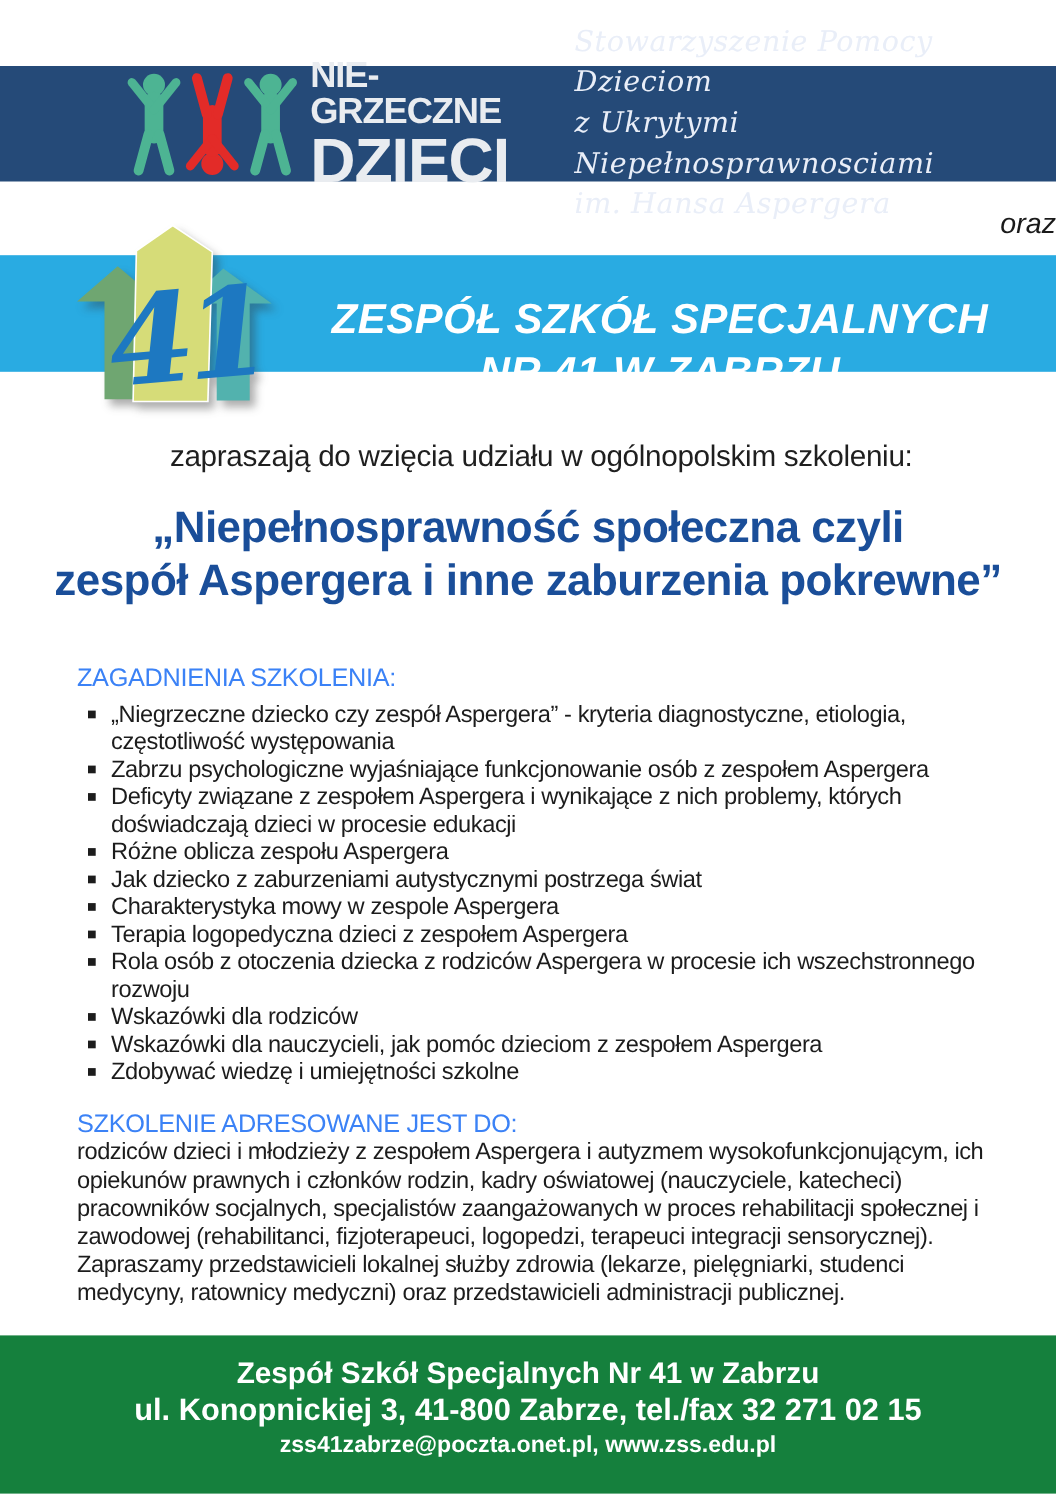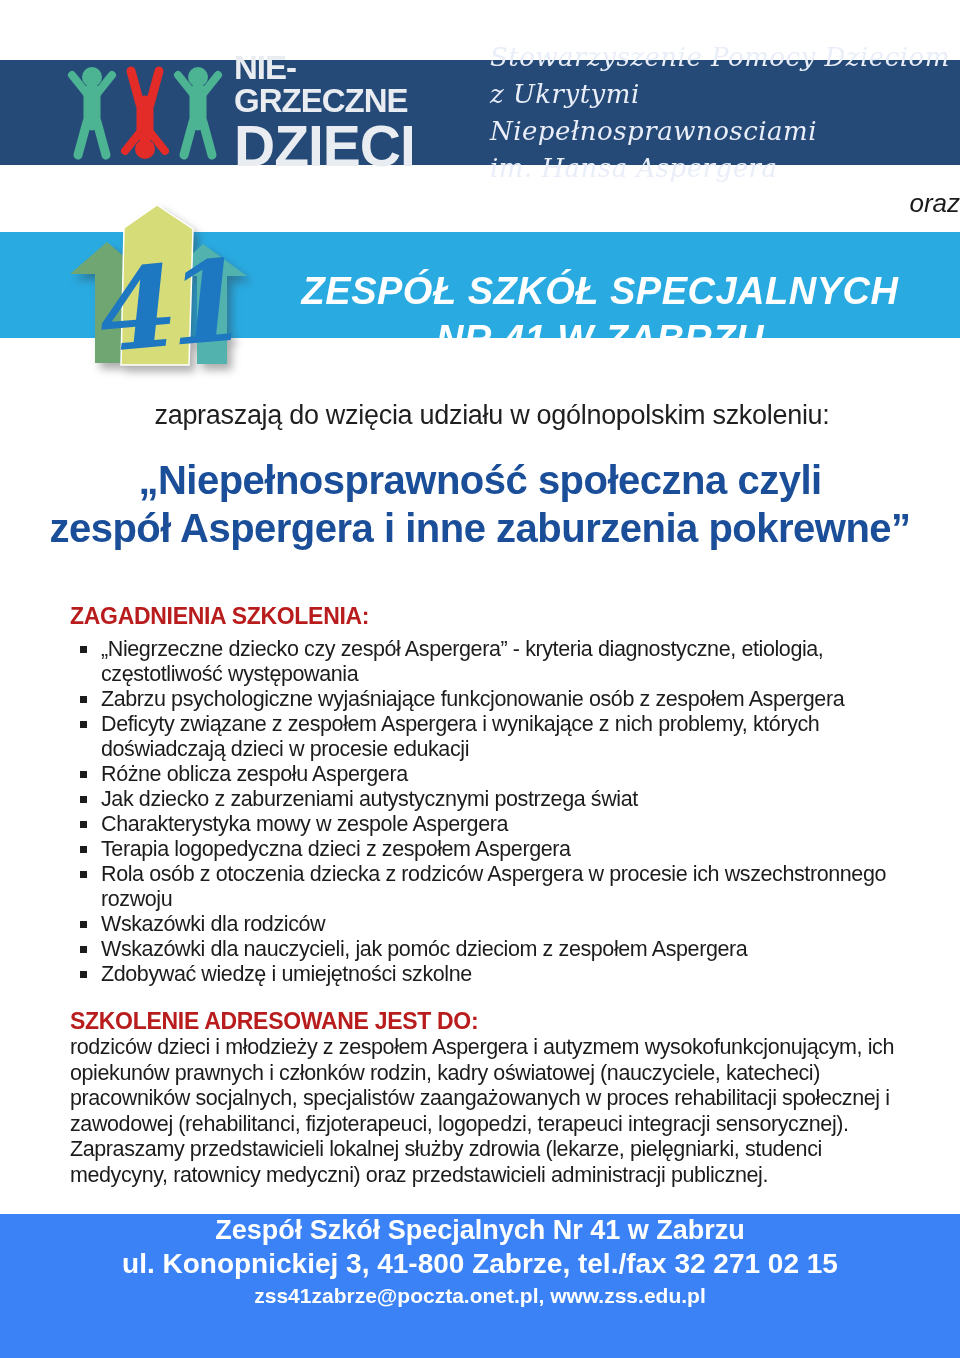--- a/index.html
+++ b/index.html
@@ -6,21 +6,21 @@
   body{
     width:960px;height:1358px;background:#ffffff;overflow:hidden;position:relative;
     font-family:"Liberation Sans",sans-serif;color:#1c1c1c;
     -webkit-font-smoothing:antialiased;
   }
   .poster{position:absolute;inset:0;}
 
   
   .band-header{
     position:absolute;top:60px;left:0;right:0;height:105px;
-    background:#254a78;display:flex;align-items:center;padding-left:66px;box-sizing:border-box;
+    background:#254a78;display:flex;align-items:center;padding-left:114px;box-sizing:border-box;
   }
   .figures{flex:0 0 auto;margin-top:2px;}
   .org-name{margin-left:10px;line-height:1;color:#e9ecf0;font-weight:700;}
   .org-name .l1{font-size:33px;letter-spacing:-1px;}
   .org-name .l2{font-size:57px;letter-spacing:-1px;margin-top:1px;}
   .org-subtitle{
     margin-left:28px;color:#e9eef8;font-size:26px;line-height:37px;
     font-style:italic;font-family:"DejaVu Serif",cursive,serif;letter-spacing:.5px;
   }
 
@@ -37,31 +37,31 @@
 
   
   .invitation{position:absolute;top:400px;left:0;right:0;text-align:center;font-size:27px;color:#1f1f1f;letter-spacing:-.3px;margin-left:24px;}
   .main-title{
     position:absolute;top:456px;left:0;right:0;text-align:center;
     color:#1a4e99;font-weight:700;font-size:40px;line-height:48px;letter-spacing:-.5px;
   }
 
   
   .content{position:absolute;top:603px;left:70px;right:64px;font-size:21.5px;line-height:25px;letter-spacing:-.4px;}
-  .content h2{margin:0 0 7px 0;font-size:23px;line-height:27px;font-weight:700;letter-spacing:-.3px;color:#b91c1c;}
+  .content h2{margin:0 0 7px 0;font-size:23px;line-height:27px;font-weight:400;letter-spacing:-.3px;color:#3b82f6;}
   .content h2.mt{margin-top:21px;margin-bottom:0;}
   ul.topics{list-style:none;margin:0;padding:0;}
   ul.topics li{display:flex;margin:0;}
   .sq{flex:0 0 auto;width:7px;height:7px;background:#1c1c1c;margin:9px 14px 0 10px;}
   .content p{margin:0;line-height:25.5px;}
 
   
   .band-footer{
-    position:absolute;top:1214px;left:0;right:0;bottom:0;background:#3b82f6;
-    color:#ffffff;text-align:center;box-sizing:border-box;
+    position:absolute;top:1214px;left:0;right:0;bottom:0;background:#15803d;
+    color:#ffffff;text-align:center;padding-top:18px;box-sizing:border-box;
   }
   .band-footer .f1{font-size:27px;font-weight:700;line-height:33px;}
   .band-footer .f2{font-size:28px;font-weight:700;line-height:34px;}
   .band-footer .f3{font-size:21px;font-weight:600;line-height:30px;}
 </style>
 </head>
 <body>
 
 <div class="poster">
 

